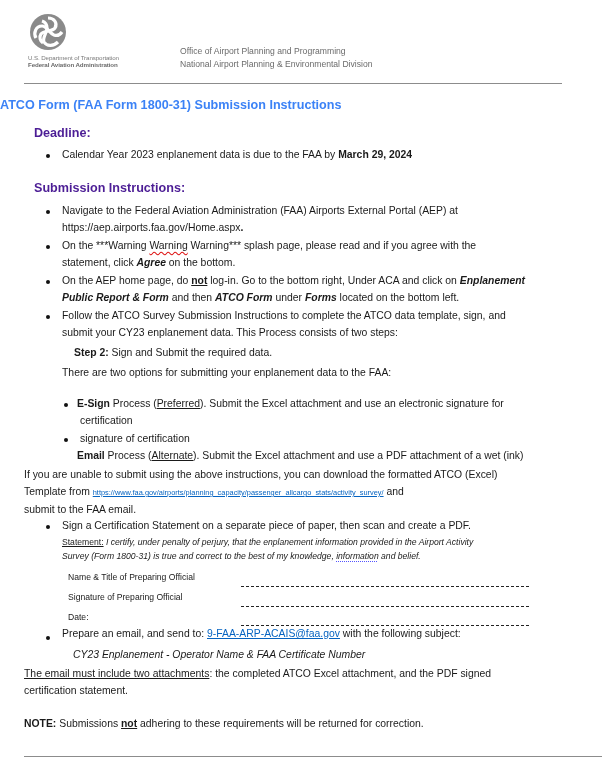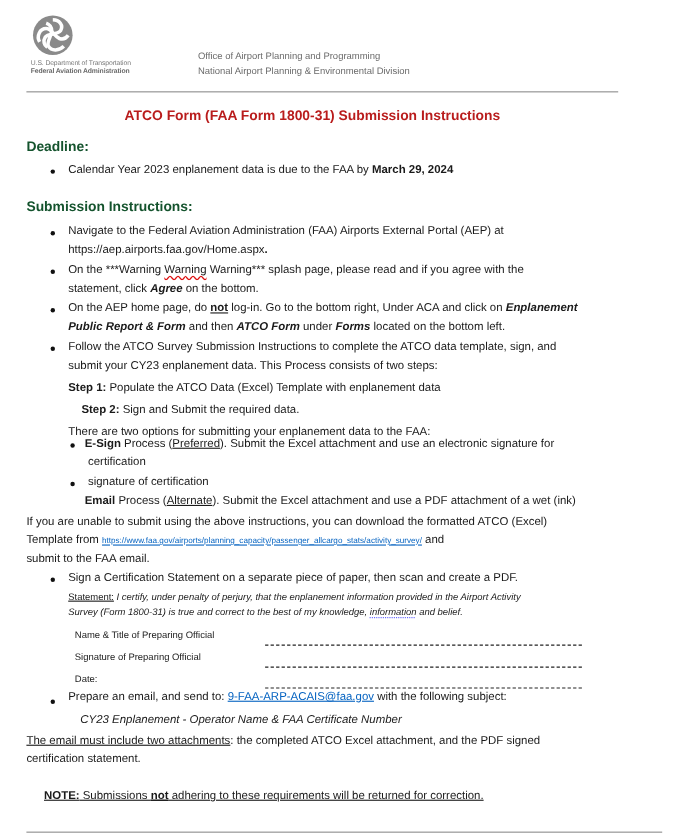--- a/index.html
+++ b/index.html
@@ -7,22 +7,22 @@
          font-family: "Liberation Sans", sans-serif; color: #1a1a1a; }
   .abs { position: absolute; }
   .logo-wrap { left: 28px; top: 14px; width: 120px; }
   .logo-circle { width: 36px; height: 36px; border-radius: 50%; background: #8a8a8a; position: relative; margin-left: 2px; overflow: hidden; }
   .logo-circle svg { position: absolute; left: 0; top: 0; }
   .logo-line1 { font-size: 6.2px; color: #7a7a7a; margin-top: 4px; white-space: nowrap; letter-spacing: -0.1px; }
   .logo-line2 { font-size: 6.2px; color: #6a6a6a; font-weight: bold; white-space: nowrap; letter-spacing: -0.1px; }
   .office { left: 180px; top: 45px; width: 260px; text-align: left; font-size: 8.6px; color: #6b6b6b; line-height: 13px; }
   .hr-top { left: 24px; top: 83px; width: 538px; height: 1px; background: #8c8c8c; }
   .hr-bot { left: 24px; top: 756px; width: 578px; height: 1px; background: #8c8c8c; }
-  .title { left: 0; top: 98px; width: 568px; text-align: center; font-size: 12.6px; font-weight: bold; color: #b91c1c; }
-  .h { left: 24px; font-size: 12.6px; font-weight: bold; color: #14532d; }
+  .title { left: 0; top: 98px; width: 568px; font-size: 12.6px; font-weight: bold; color: #3b82f6; }
+  .h { left: 34px; font-size: 12.6px; font-weight: bold; color: #4c1d95; }
   .t { font-size: 10.4px; line-height: 17px; color: #1a1a1a; white-space: nowrap; }
   .bullet { position: absolute; width: 4px; height: 4px; background: #111; border-radius: 50%; }
   .b { font-weight: bold; }
   .i { font-style: italic; }
   .u { text-decoration: underline; }
   .wavy { text-decoration: underline wavy #d11; text-underline-offset: 2px; margin-top: 16px; }
   .dotted { text-decoration: underline dotted #5555ff; text-underline-offset: 2px; }
   .link { color: #0563c1; text-decoration: underline; }
   .small { font-size: 7.4px; }
   .stmt { font-size: 8.6px; line-height: 13.5px; font-style: italic; }
@@ -76,21 +76,20 @@
 <div class="bullet" style="left:46px; top:280px;"></div>
 <div class="abs t" style="left:62px; top:272px;">
   <div><span>On the AEP home page, do </span><span class="b u">not</span><span> log-in. Go to the bottom right, Under ACA and click on </span><span class="b i">Enplanement</span></div>
   <div><span class="b i">Public Report &amp; Form</span><span> and then </span><span class="b i">ATCO Form</span><span> under </span><span class="b i">Forms</span><span> located on the bottom left.</span></div>
 </div>
 
 <div class="bullet" style="left:46px; top:315px;"></div>
 <div class="abs t" style="left:62px; top:307px;">
   <div>Follow the ATCO Survey Submission Instructions to complete the ATCO data template, sign, and</div>
   <div>submit your CY23 enplanement data. This Process consists of two steps:</div>
-  <div style="margin-top:3px;"><span class="b">Step 1:</span><span> Populate the ATCO Data (Excel) Template with enplanement data</span></div>
   <div style="margin-top:3px;margin-left:12px;"><span class="b">Step 2:</span><span> Sign and Submit the required data.</span></div>
   <div style="margin-top:3px;">There are two options for submitting your enplanement data to the FAA:</div>
 </div>
 
 <div class="bullet" style="left:64px; top:403px;"></div>
 <div class="abs t" style="left:77px; top:395px;">
   <div><span class="b">E-Sign</span><span> Process (</span><span class="u">Preferred</span><span>). Submit the Excel attachment and use an electronic signature for</span></div>
   <div style="padding-left:3px;">certification</div>
 </div>
 
@@ -123,17 +122,17 @@
 <div class="bullet" style="left:46px; top:636px;"></div>
 <div class="abs t" style="left:62px; top:625px;">
   <span>Prepare an email, and send to: </span><a class="link">9-FAA-ARP-ACAIS@faa.gov</a><span> with the following subject:</span>
 </div>
 <div class="abs t i" style="left:62px; top:646px;margin-left:11px;">CY23 Enplanement - Operator Name &amp; FAA Certificate Number</div>
 <div class="abs t" style="left:24px; top:665px;">
   <div><span class="u">The email must include two attachments</span><span>: the completed ATCO Excel attachment, and the PDF signed</span></div>
   <div>certification statement.</div>
 </div>
 
-<div class="abs t" style="left:40px; top:715px;text-decoration:underline;">
+<div class="abs t" style="left:24px; top:715px;">
   <span class="b">NOTE:</span><span> Submissions </span><span class="b u">not</span><span> adhering to these requirements will be returned for correction.</span>
 </div>
 
 <div class="abs hr-bot"></div>
 
 </body></html>

